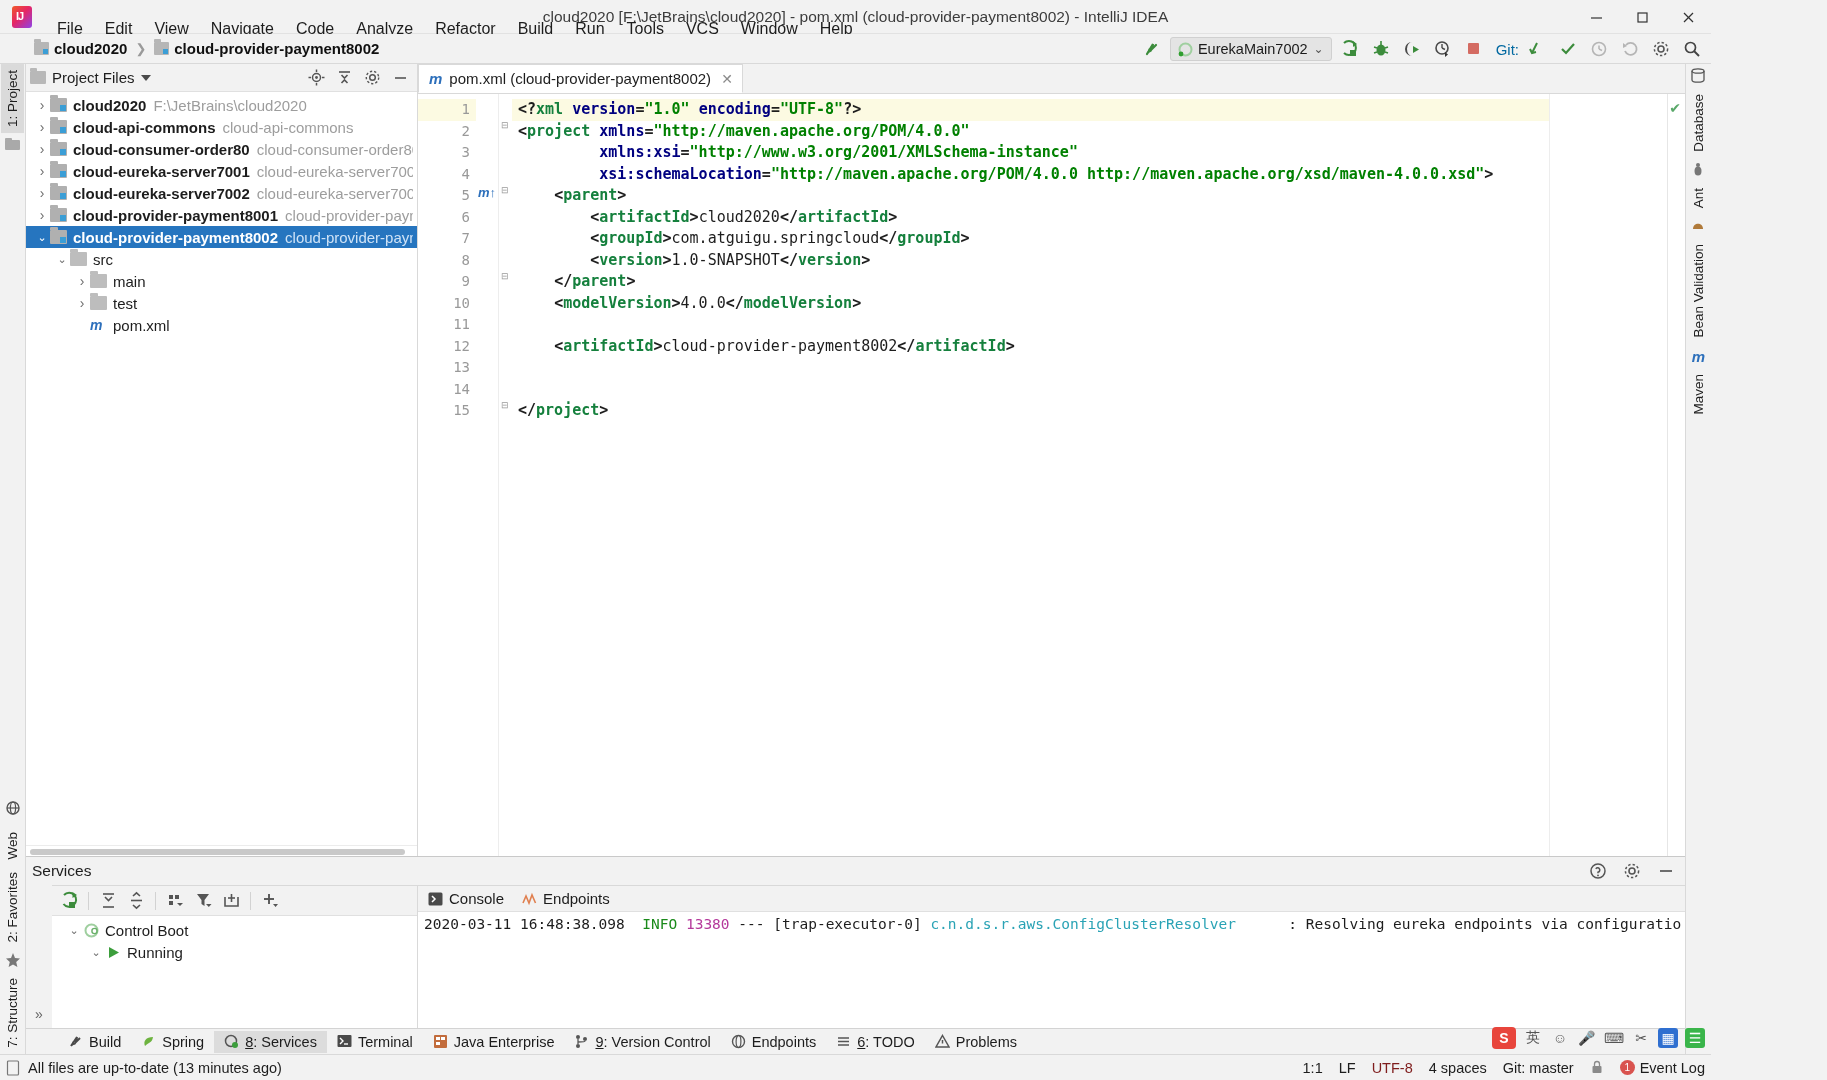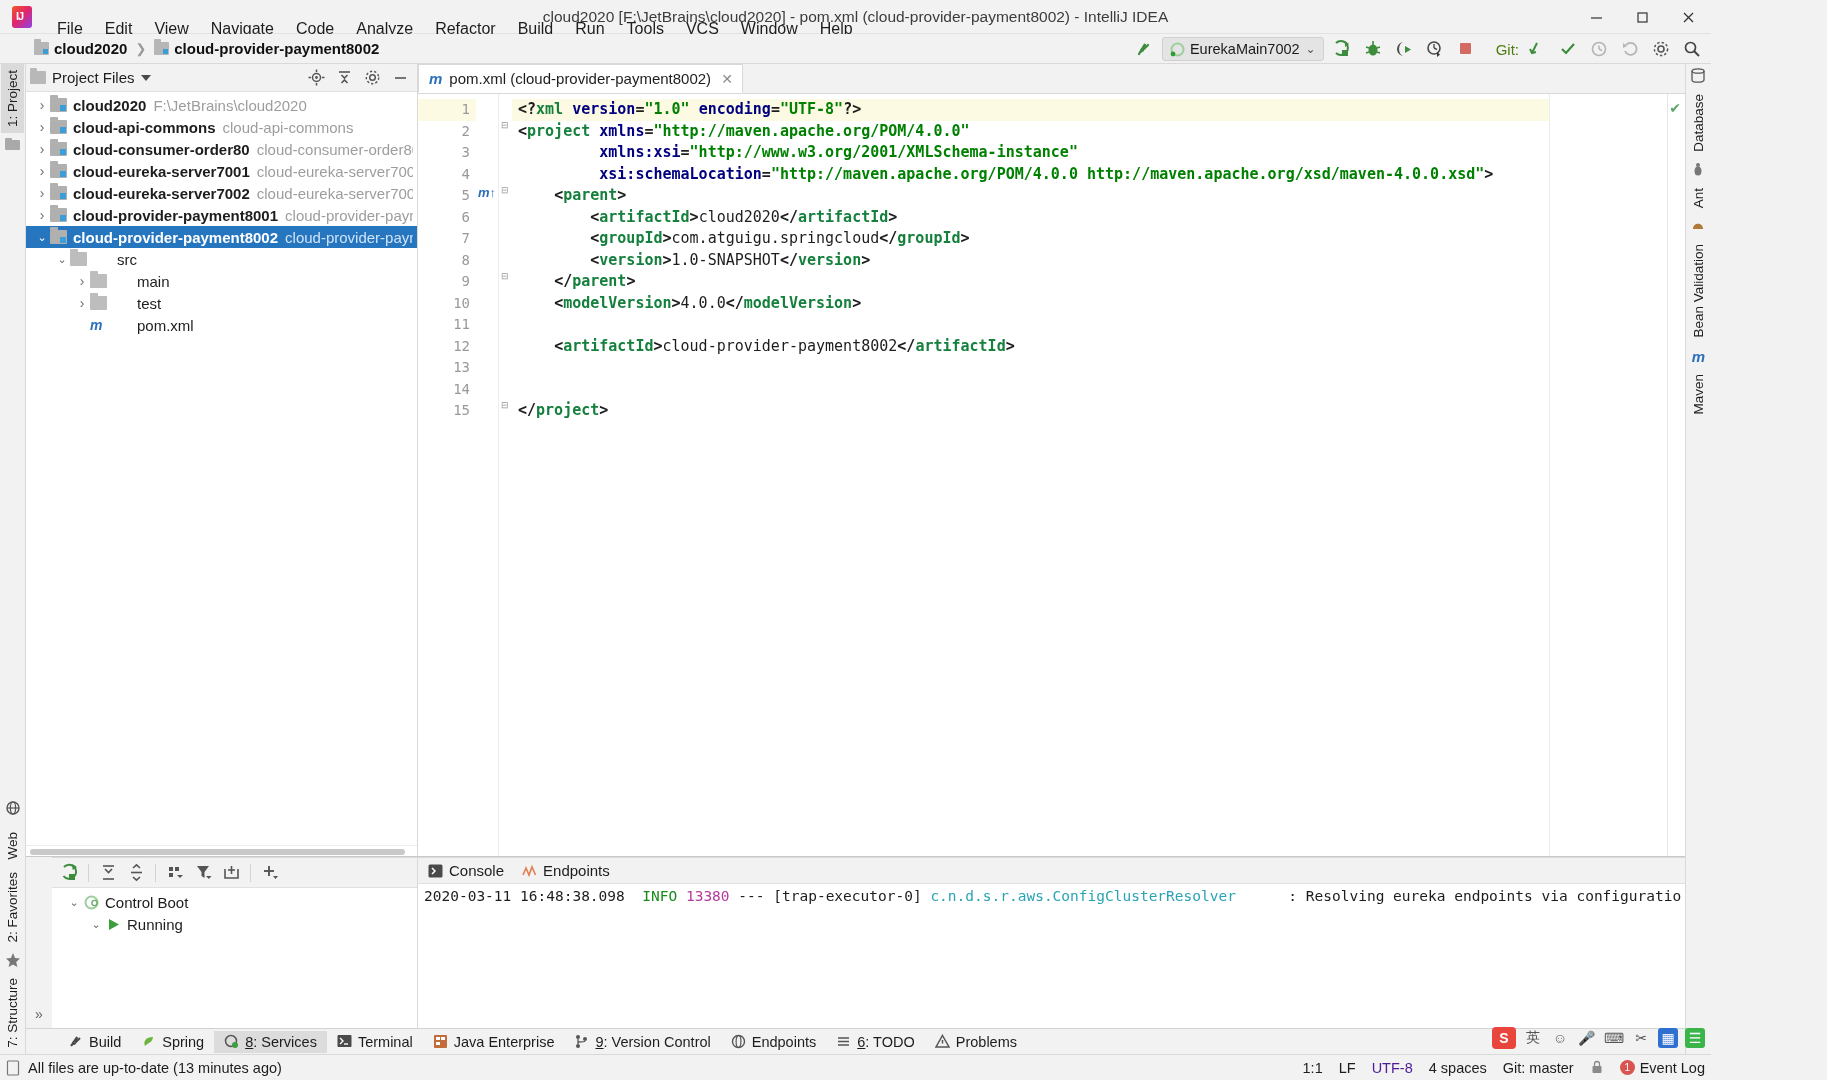--- a/index.html
+++ b/index.html
@@ -55,21 +55,21 @@
   .mod-icon:after { content:""; position:absolute; right:1px; bottom:1px; width:5px; height:5px; background:#3b9ed6; }
 
   .nav-right { position: absolute; right: 6px; top: 0; height: 30px; display: flex; align-items: center; gap: 5px; }
   .tb-icon { width: 26px; height: 26px; display: flex; align-items: center; justify-content: center; cursor: default; }
   .run-config {
     display: flex; align-items: center; gap: 6px;
     background: #e4e4e4; border: 1px solid #d0d0d0; border-radius: 3px;
     height: 24px; padding: 0 7px; font-size: 14.5px; color: #1b1b1b;
   }
   .run-cfg-icon { width:14px; height:14px; position:relative; }
-  .git-label { font-size: 15px; color: #4d7c0f; margin-left: 12px; }
+  .git-label { font-size: 15px; color: #0369a1; margin-left: 4px; }
 
   
   .main { flex: 1 1 auto; display: flex; min-height: 0; position: relative; }
 
   
   .rail-left {
     width: 26px; background: #f2f2f2; border-right: 1px solid #d9d9d9;
     display: flex; flex-direction: column; align-items: center; flex: 0 0 26px;
     position: relative;
   }
@@ -106,21 +106,21 @@
   .tree { flex: 1 1 auto; overflow: hidden; padding-top: 2px; font-size: 15px; position: relative; }
   .trow { display: flex; align-items: center; height: 22px; padding-right: 4px; white-space: nowrap; }
   .trow.selected { background: #2675bf; color: #fff; }
   .trow.selected .tsub { color: #cfe3f7; }
   .arrow {
     width: 16px; display:flex; align-items:center; justify-content:center; flex: 0 0 16px;
     font-size: 11px; color: #6e6e6e;
   }
   .trow.selected .arrow { color: #fff; }
   .tname { font-weight: bold; }
-  .tname.plain { font-weight: normal; margin-left: 24px; }
+  .tname.plain { font-weight: normal; }
   .tsub { color: #9d9d9d; margin-left: 7px; font-weight: normal; overflow:hidden; }
   .ticon { width: 17px; height: 14px; margin-right: 6px; flex: 0 0 17px; position: relative; }
   .ticon.module { background: #b0b0b0; border-radius: 1px; }
   .ticon.module:before { content:""; position:absolute; left:0; top:-3px; width:8px; height:3px; background:#b0b0b0; border-radius:1px 1px 0 0; }
   .ticon.module:after { content:""; position:absolute; right:1px; bottom:1px; width:6px; height:6px; background:#3b9ed6; }
   .ticon.folder { background: #bdbdbd; border-radius: 1px; }
   .ticon.folder:before { content:""; position:absolute; left:0; top:-3px; width:8px; height:3px; background:#bdbdbd; border-radius:1px 1px 0 0; }
   .ticon.mvn { color:#2c6fbb; font-weight:bold; font-style:italic; font-size:14px; line-height:14px; }
   .panel-hscroll { height: 11px; background:#fff; border-top:1px solid #ececec; position:relative; flex:0 0 11px;}
   .panel-hscroll .thumb { position:absolute; left:4px; top:3px; width:375px; height:6px; background:#c9c9c9; border-radius:3px; }
@@ -201,21 +201,21 @@
   .btab.active { background: #dcdcdc; }
   .btab u { text-decoration: underline; }
 
   
   .statusbar {
     height: 26px; flex: 0 0 26px; background: #f2f2f2; border-top: 1px solid #d9d9d9;
     display: flex; align-items: center; padding: 0 6px; font-size: 14.5px; color: #1d1d1d;
   }
   .status-left { display:flex; align-items:center; gap: 7px; }
   .status-right { margin-left: auto; display: flex; align-items: center; gap: 16px; color:#1d1d1d;}
-  .status-right .dim { color: #4c1d95; }
+  .status-right .dim { color: #7f1d1d; }
 
   
   .tray {
     position: absolute; right: 6px; bottom: 29px; height: 26px;
     display: flex; align-items: center; gap: 7px; z-index: 30;
   }
   .tray .s-logo { width:24px;height:22px;background:#e8453c;border-radius:4px;display:flex;align-items:center;justify-content:center;color:#fff;font-weight:bold;font-size:14px; }
   .tray .t-ic { width:20px;height:20px;display:flex;align-items:center;justify-content:center;color:#555;font-size:14px; }
   .tray .t-blue { background:#2f6fd0; color:#fff; border-radius:3px; }
   .tray .t-green { background:#3ab54a; color:#fff; border-radius:3px; }
@@ -550,20 +550,43 @@
             <div class="code" id="code"><div class="cline cur"><span class="punct">&lt;?</span><span class="tagname">xml</span><span class="txt"> </span><span class="attr">version</span><span class="punct">=</span><span class="attrval">"1.0"</span><span class="txt"> </span><span class="attr">encoding</span><span class="punct">=</span><span class="attrval">"UTF-8"</span><span class="punct">?&gt;</span></div><div class="cline"><span class="punct">&lt;</span><span class="tagname">project</span><span class="txt"> </span><span class="attr">xmlns</span><span class="punct">=</span><span class="attrval">"http://maven.apache.org/POM/4.0.0"</span></div><div class="cline"><span class="txt">         </span><span class="attr">xmlns:xsi</span><span class="punct">=</span><span class="attrval">"http://www.w3.org/2001/XMLSchema-instance"</span></div><div class="cline"><span class="txt">         </span><span class="attr">xsi:schemaLocation</span><span class="punct">=</span><span class="attrval">"http://maven.apache.org/POM/4.0.0 http://maven.apache.org/xsd/maven-4.0.0.xsd"</span><span class="punct">&gt;</span></div><div class="cline"><span class="txt">    </span><span class="punct">&lt;</span><span class="tagname">parent</span><span class="punct">&gt;</span></div><div class="cline"><span class="txt">        </span><span class="punct">&lt;</span><span class="tagname">artifactId</span><span class="punct">&gt;</span><span class="txt">cloud2020</span><span class="punct">&lt;/</span><span class="tagname">artifactId</span><span class="punct">&gt;</span></div><div class="cline"><span class="txt">        </span><span class="punct">&lt;</span><span class="tagname">groupId</span><span class="punct">&gt;</span><span class="txt">com.atguigu.springcloud</span><span class="punct">&lt;/</span><span class="tagname">groupId</span><span class="punct">&gt;</span></div><div class="cline"><span class="txt">        </span><span class="punct">&lt;</span><span class="tagname">version</span><span class="punct">&gt;</span><span class="txt">1.0-SNAPSHOT</span><span class="punct">&lt;/</span><span class="tagname">version</span><span class="punct">&gt;</span></div><div class="cline"><span class="txt">    </span><span class="punct">&lt;/</span><span class="tagname">parent</span><span class="punct">&gt;</span></div><div class="cline"><span class="txt">    </span><span class="punct">&lt;</span><span class="tagname">modelVersion</span><span class="punct">&gt;</span><span class="txt">4.0.0</span><span class="punct">&lt;/</span><span class="tagname">modelVersion</span><span class="punct">&gt;</span></div><div class="cline">&nbsp;</div><div class="cline"><span class="txt">    </span><span class="punct">&lt;</span><span class="tagname">artifactId</span><span class="punct">&gt;</span><span class="txt">cloud-provider-payment8002</span><span class="punct">&lt;/</span><span class="tagname">artifactId</span><span class="punct">&gt;</span></div><div class="cline">&nbsp;</div><div class="cline">&nbsp;</div><div class="cline"><span class="punct">&lt;/</span><span class="tagname">project</span><span class="punct">&gt;</span></div></div>
             <div class="editor-marker-col"></div>
             <div class="editor-right-strip">
               <div class="check-ok">✔</div>
             </div>
           </div>
         </div>
       </div>
 
       <div class="services">
+        <div class="svc-head">
+          <span class="svc-title">Services</span>
+          <div class="svc-head-tools">
+            <div class="tb-icon">
+              <svg width="18" height="18" viewBox="0 0 18 18">
+                  <circle cx="9" cy="9" r="7" fill="none" stroke="#555" stroke-width="1.5"></circle>
+                  <path d="M6.8 6.8 A2.2 2.2 0 1 1 9 10.2 L9 11.2" fill="none" stroke="#555" stroke-width="1.5"></path>
+                  <circle cx="9" cy="13.4" r="0.9" fill="#555"></circle>
+                </svg>
+            </div>
+            <div class="tb-icon">
+              <svg width="18" height="18" viewBox="0 0 18 18">
+                  <circle cx="9" cy="9" r="3" fill="none" stroke="#555" stroke-width="1.6"></circle>
+                  <circle cx="9" cy="9" r="6.6" fill="none" stroke="#555" stroke-width="1.5" stroke-dasharray="2.4 2.1"></circle>
+                </svg>
+            </div>
+            <div class="tb-icon">
+              <svg width="18" height="18" viewBox="0 0 18 18">
+                  <line x1="3" y1="9" x2="15" y2="9" stroke="#555" stroke-width="1.7"></line>
+                </svg>
+            </div>
+          </div>
+        </div>
         <div class="svc-body">
           <div class="svc-toolcol">
             <div style="flex:1"></div>
             <div style="font-size:14px;color:#666;padding-bottom:6px;">»</div>
           </div>
           <div class="svc-left">
             <div class="svc-toolbar">
               <div class="tb-icon">
                 <svg width="19" height="19" viewBox="0 0 19 19">
                     <path d="M4 4 A7 7 0 1 1 3.5 13" fill="none" stroke="#3c8c3c" stroke-width="2"></path>

